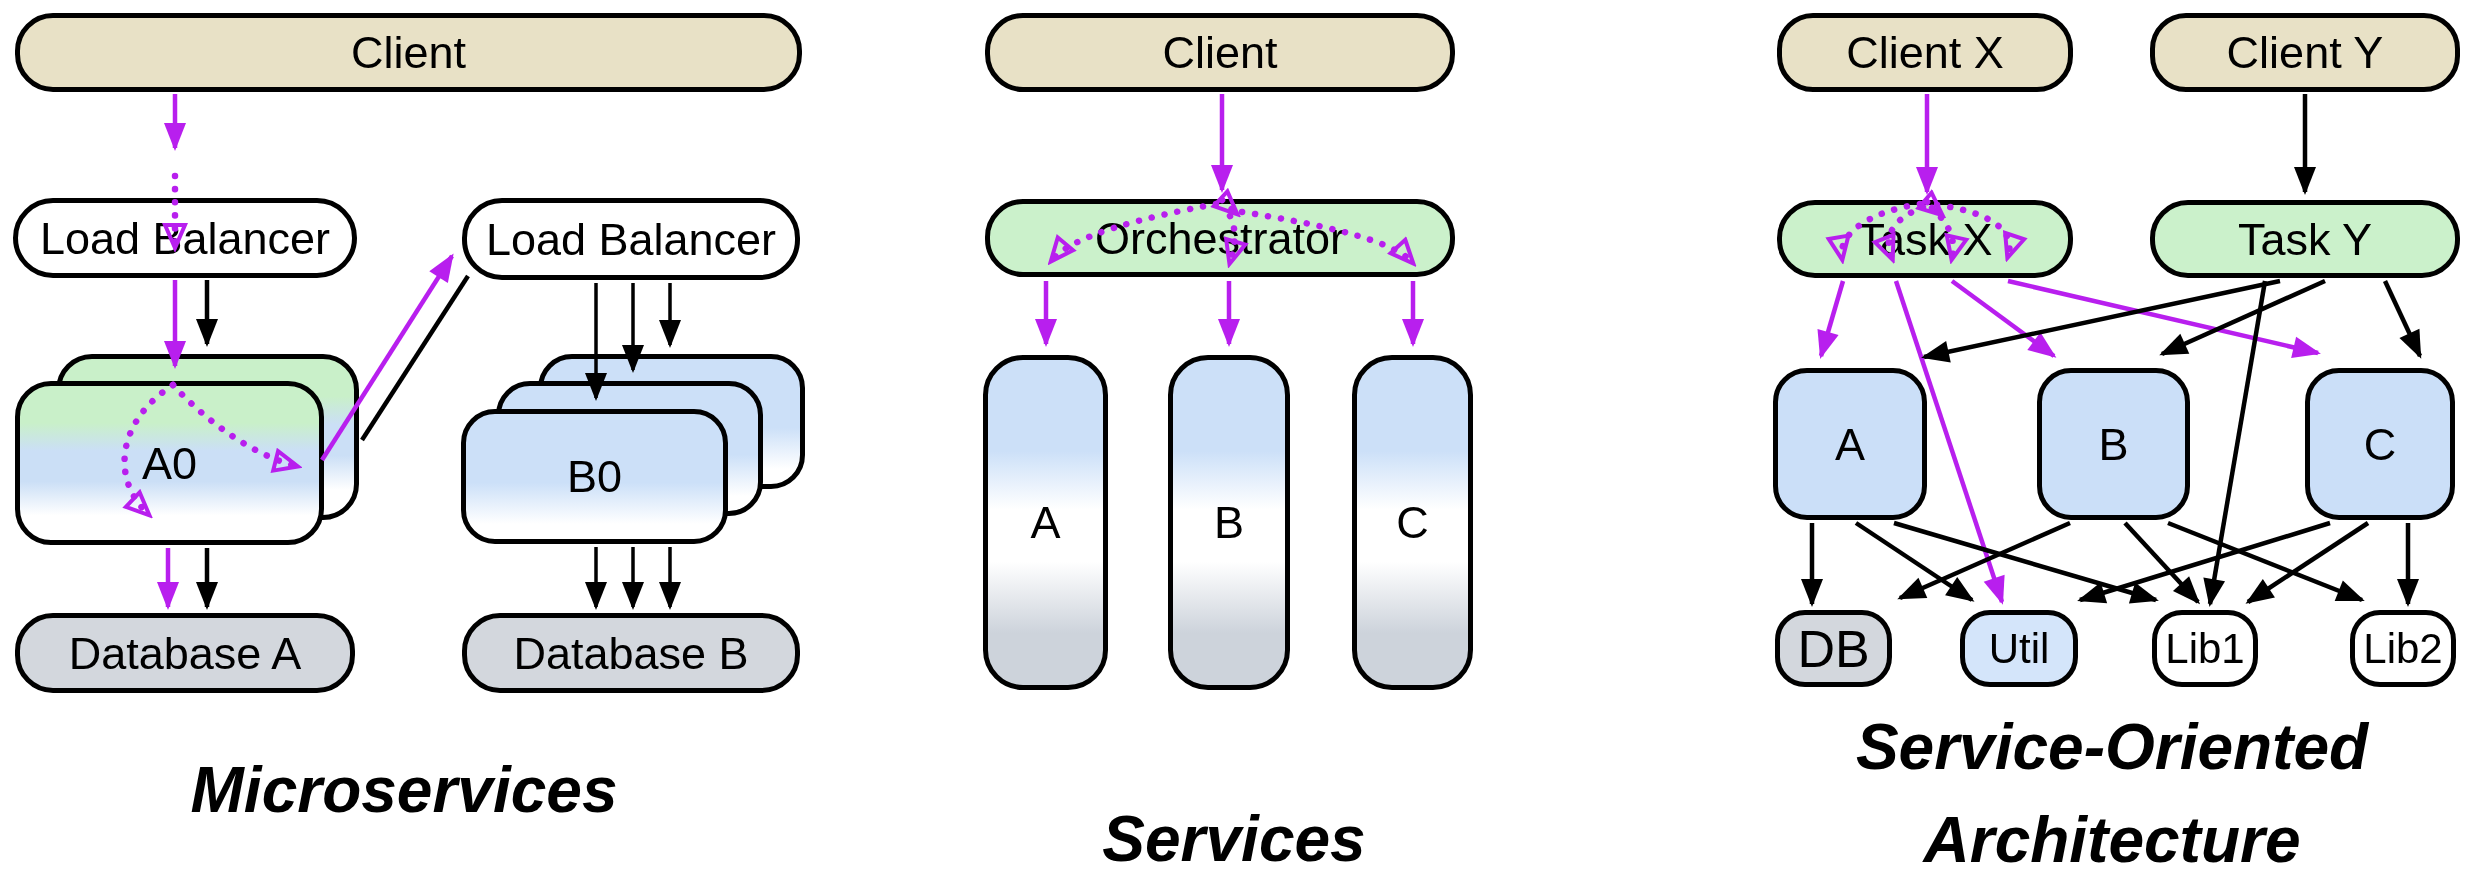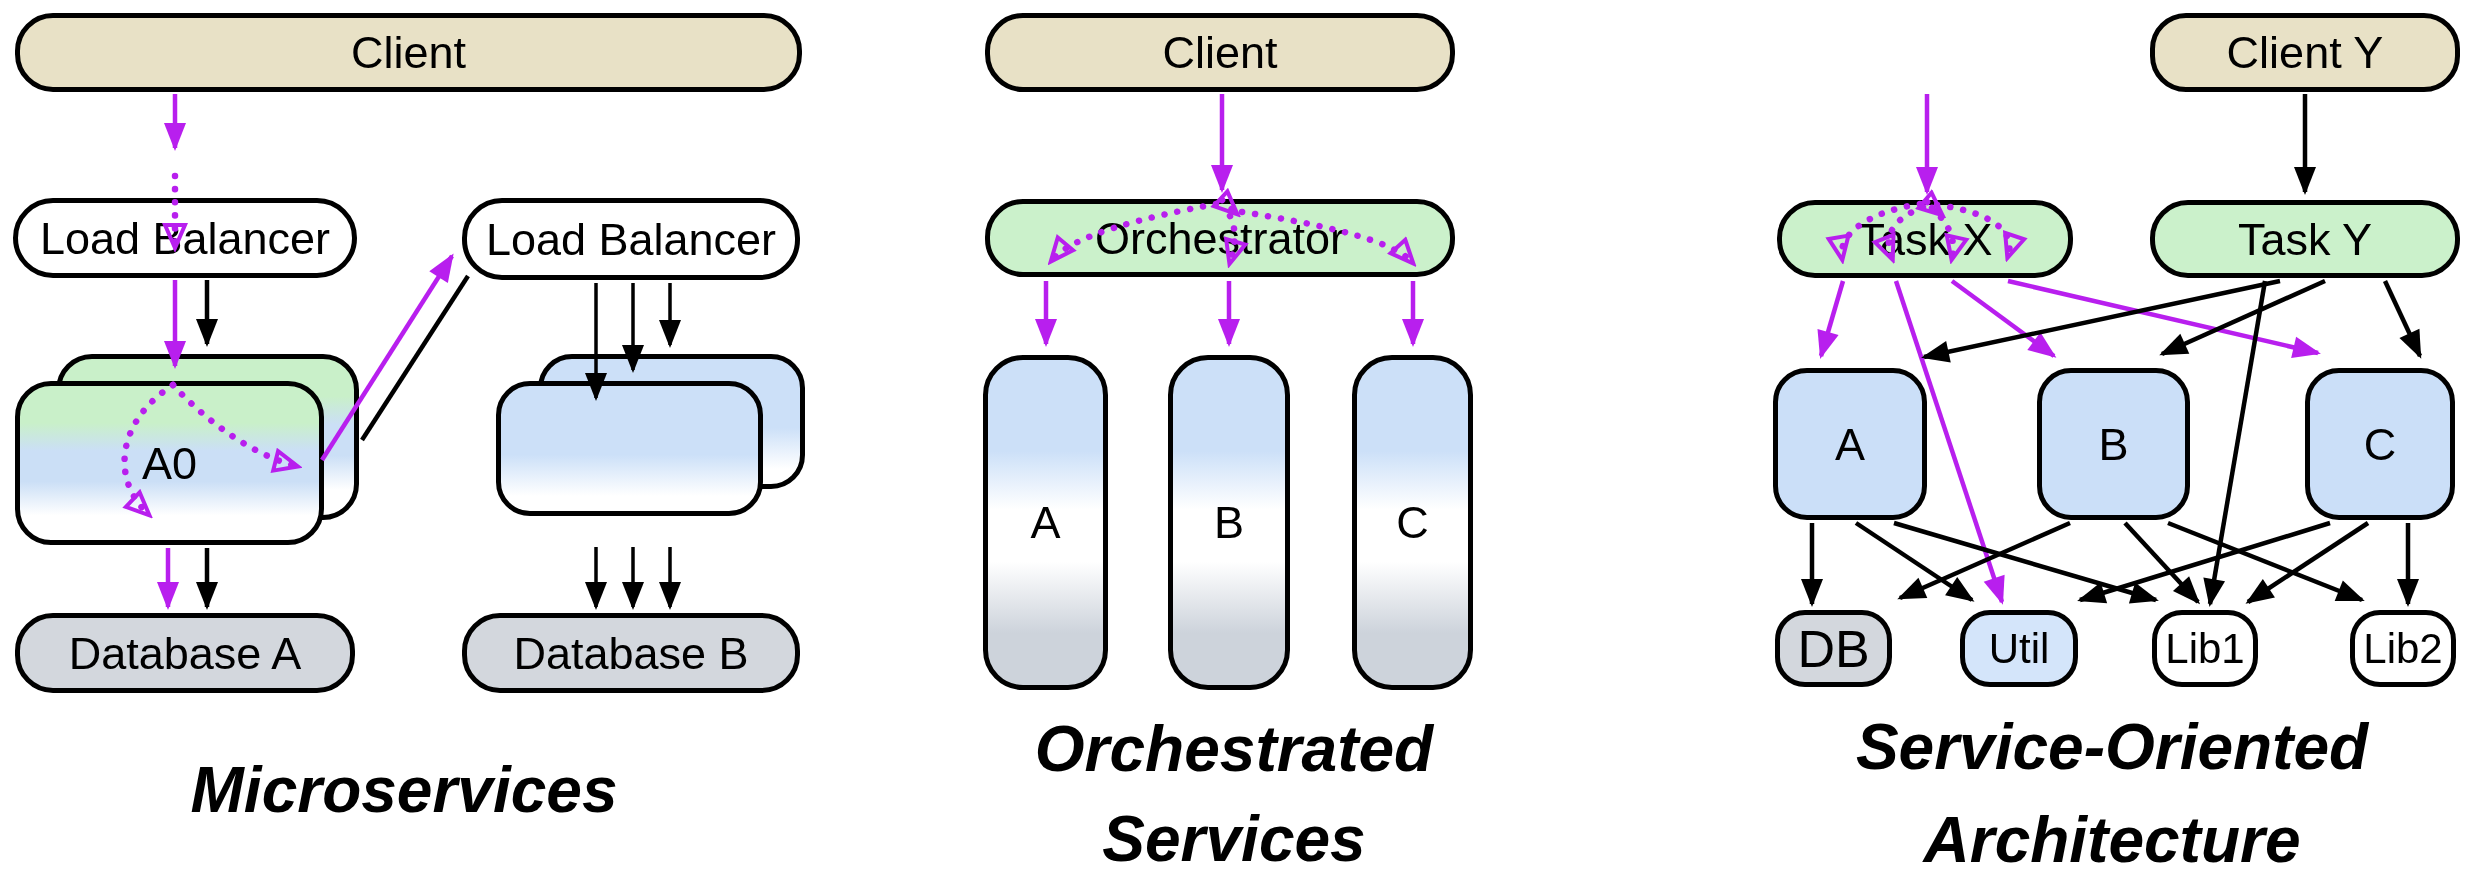--- a/index.html
+++ b/index.html
@@ -45,20 +45,23 @@
     <span>Load Balancer</span>
   </div>
 
   <div class="node grad-a" style="left:56px;top:354px;width:303px;height:166px;border-radius:36px;"></div>
   <div class="node grad-a" style="left:15px;top:381px;width:309px;height:164px;border-radius:36px;">
     <span>A0</span>
   </div>
 
   <div class="node grad-b" style="left:538px;top:354px;width:267px;height:135px;border-radius:34px;"></div>
   <div class="node grad-b" style="left:496px;top:381px;width:267px;height:135px;border-radius:34px;"></div>
+  <div class="node grad-b" style="left:461px;top:409px;width:267px;height:135px;border-radius:34px;">
+    <span>B0</span>
+  </div>
 
   <div class="node fill-gray" style="left:15px;top:613px;width:340px;height:80px;border-radius:38px;">
     <span>Database A</span>
   </div>
   <div class="node fill-gray" style="left:462px;top:613px;width:338px;height:80px;border-radius:38px;">
     <span>Database B</span>
   </div>
 
   <div class="title" style="left:104px;top:755px;">Microservices</div>
 
@@ -73,23 +76,25 @@
   <div class="node grad-t" style="left:983px;top:355px;width:125px;height:335px;border-radius:40px;">
     <span>A</span>
   </div>
   <div class="node grad-t" style="left:1168px;top:355px;width:122px;height:335px;border-radius:40px;">
     <span>B</span>
   </div>
   <div class="node grad-t" style="left:1352px;top:355px;width:121px;height:335px;border-radius:40px;">
     <span>C</span>
   </div>
 
-  <div class="title" style="left:934px;top:714px;">Orchestrated</div>
   <div class="title" style="left:934px;top:804px;">Services</div>
 
+  <div class="node fill-tan" style="left:1777px;top:13px;width:296px;height:79px;border-radius:36px;">
+    <span>Client X</span>
+  </div>
   <div class="node fill-tan" style="left:2150px;top:13px;width:310px;height:79px;border-radius:36px;">
     <span>Client Y</span>
   </div>
 
   <div class="node fill-green" style="left:1777px;top:200px;width:296px;height:78px;border-radius:38px;">
     <span>Task X</span>
   </div>
   <div class="node fill-green" style="left:2150px;top:200px;width:310px;height:78px;border-radius:38px;">
     <span>Task Y</span>
   </div>

